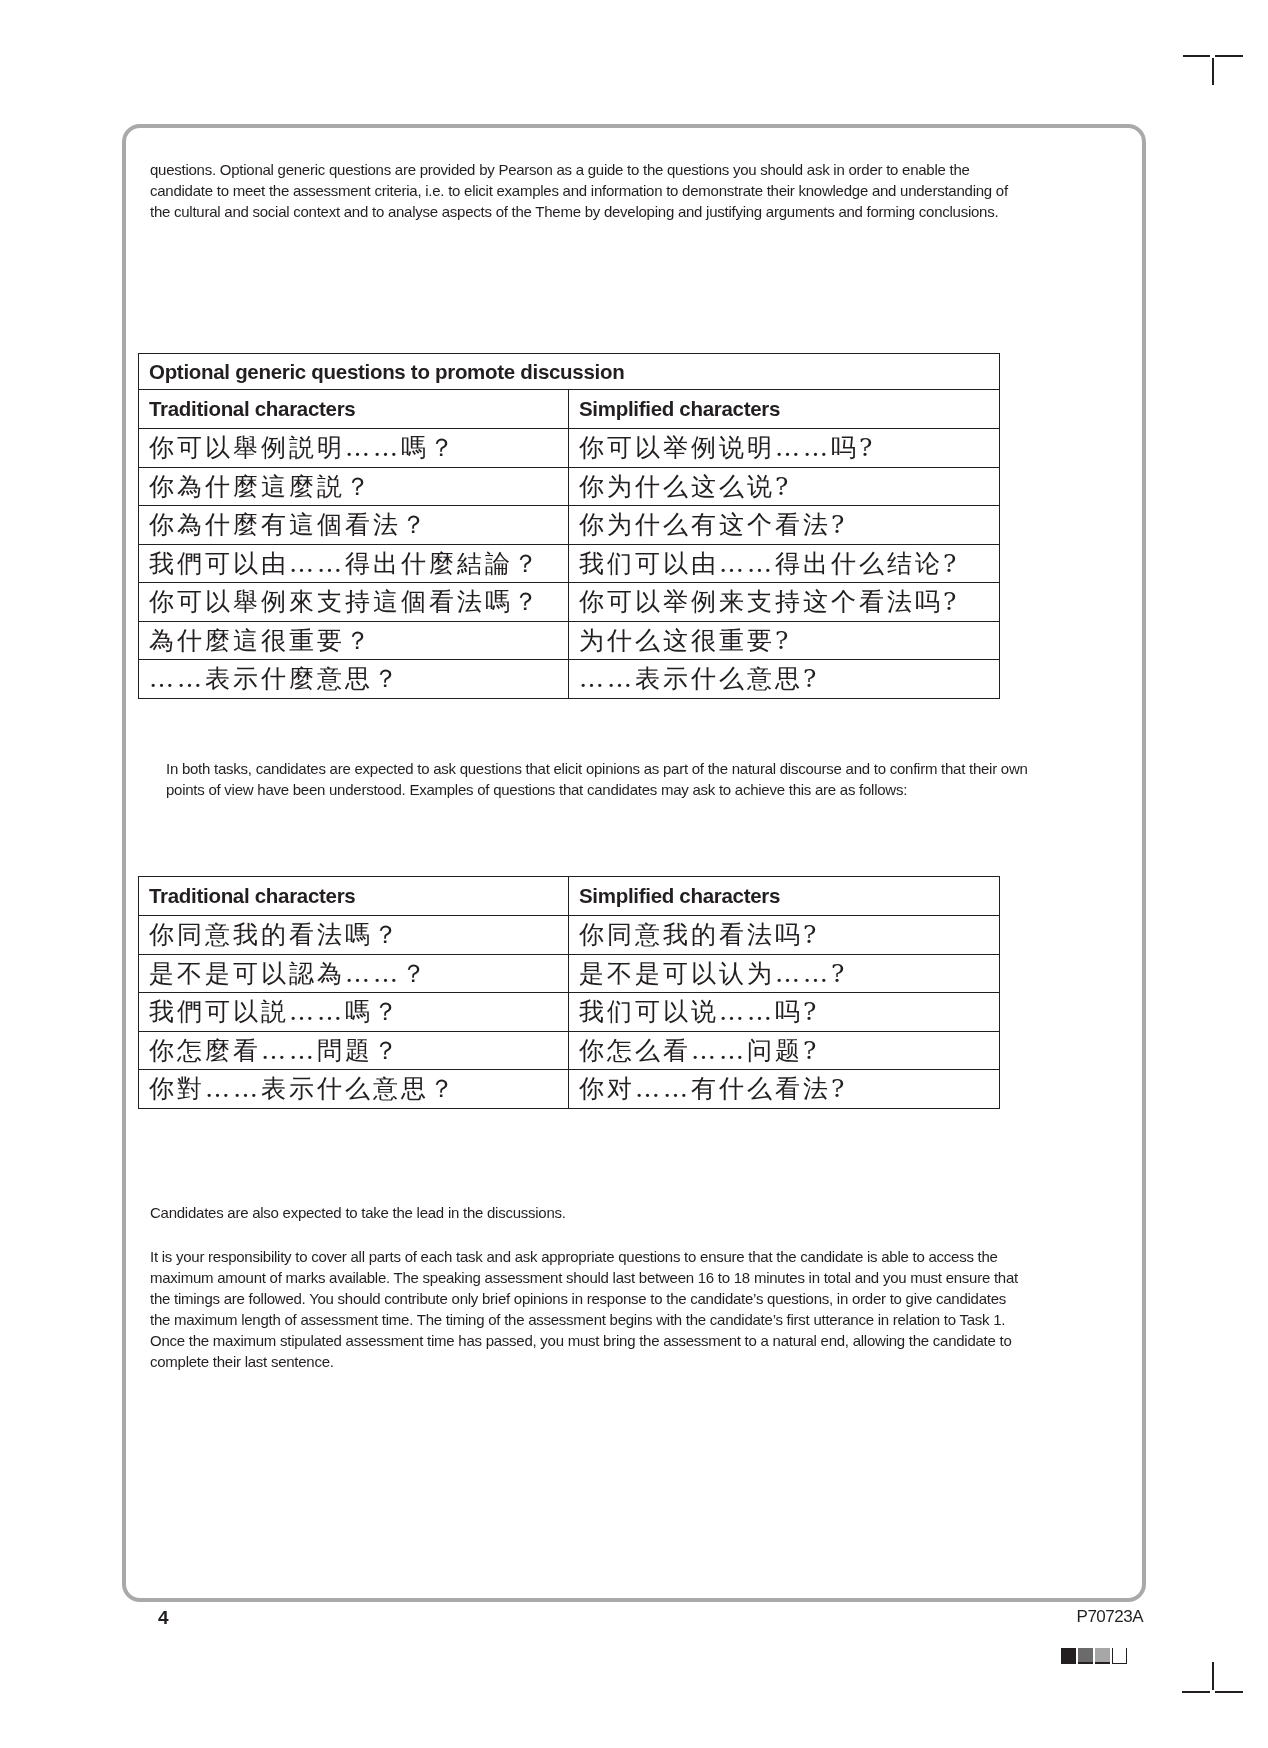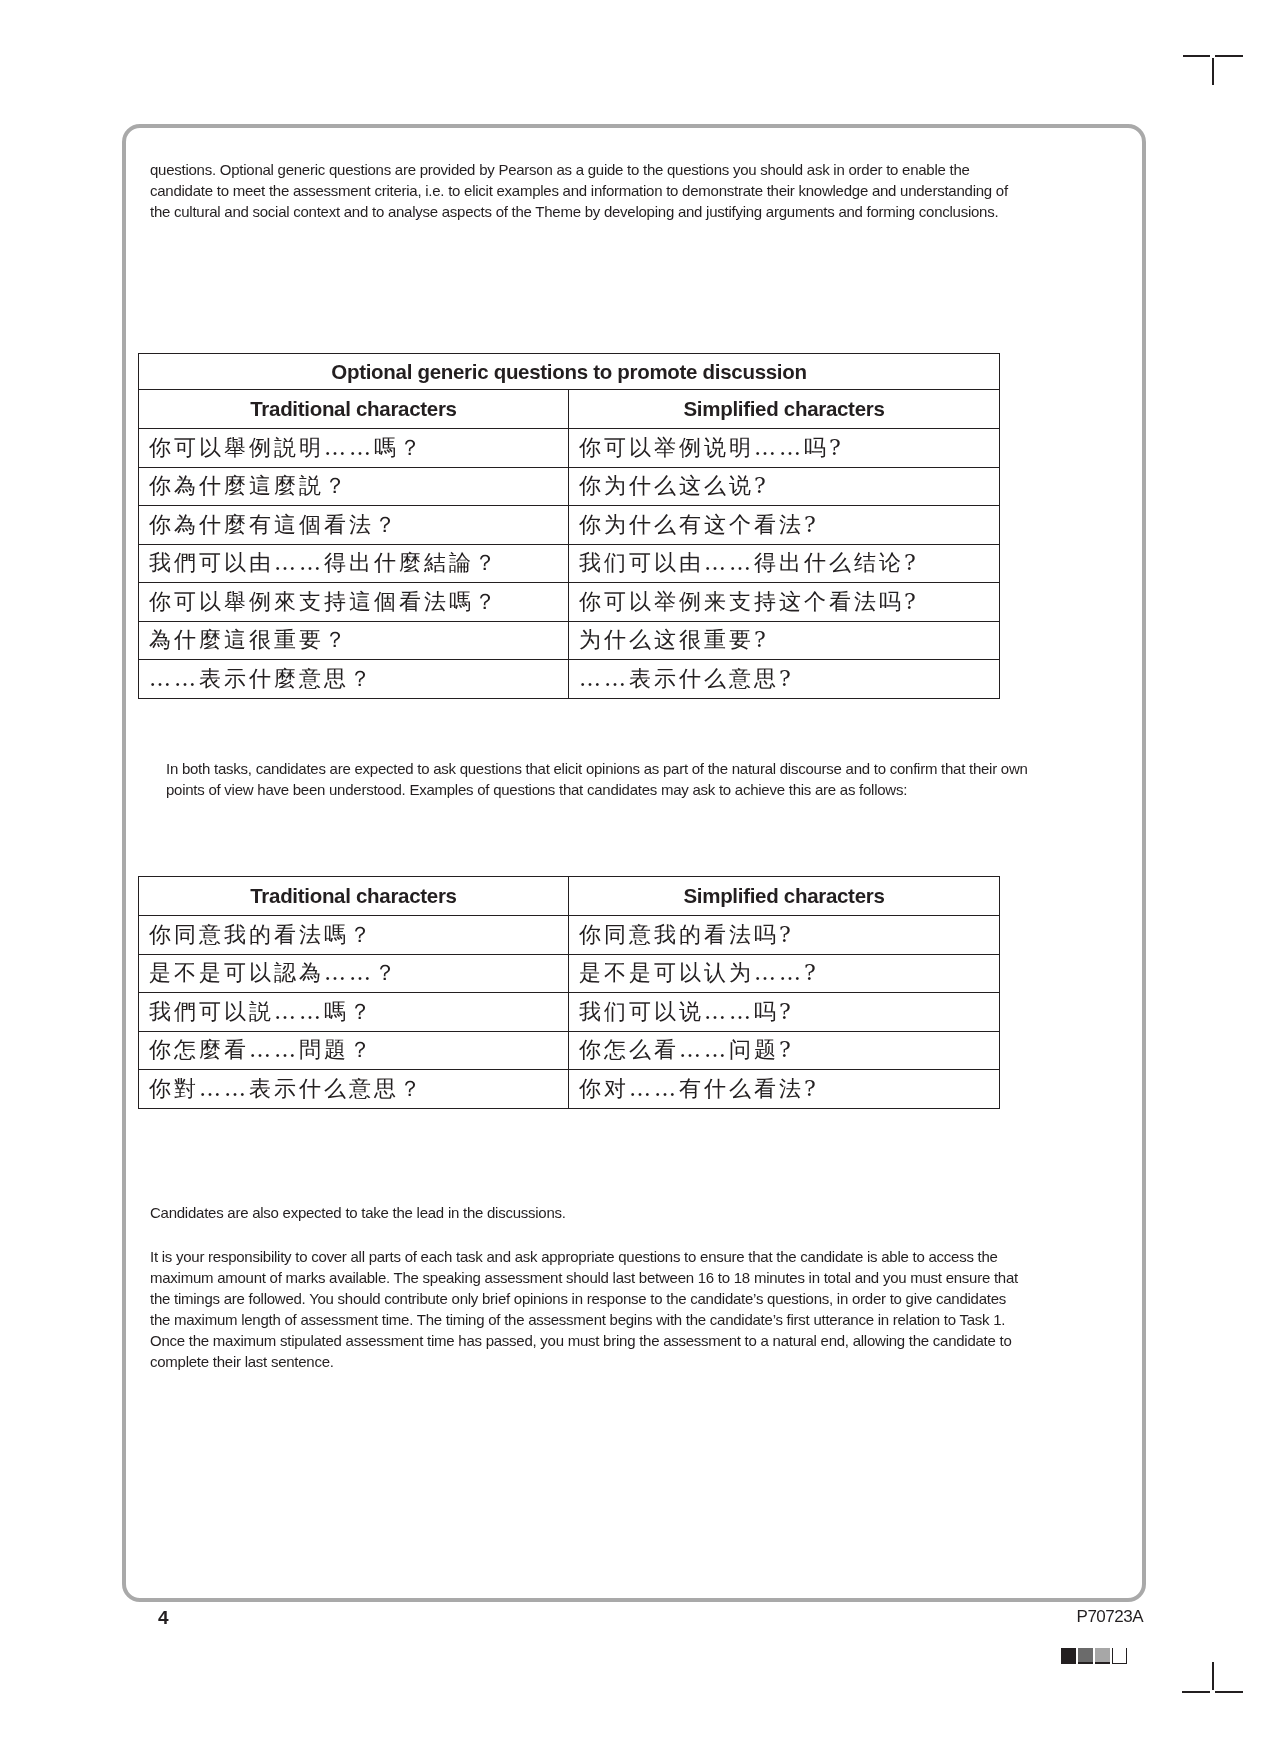--- a/index.html
+++ b/index.html
@@ -20,27 +20,27 @@
     .p-resp { position: absolute; left: 138px; top: 1234px; width: 880px; }
 
     table.qtable {
       position: absolute; left: 138px; width: 861px;
       border-collapse: collapse; table-layout: fixed;
     }
     .qtable td, .qtable th {
       border: 1.6px solid #231f20; padding: 0 10px; box-sizing: border-box;
     }
     .qtable th {
-      font-weight: bold; font-size: 20.5px; text-align: center; letter-spacing: -0.3px;
+      font-weight: bold; font-size: 20.5px; text-align: left; letter-spacing: -0.3px;
     }
     .qtable .caption-cell { height: 36px; }
     .qtable .head-cell { height: 39px; }
     .qtable td {
       height: 38.5px; font-family: "DejaVu Serif", "Liberation Serif", serif;
-      font-size: 22px; letter-spacing: 3px; text-align: left;
+      font-size: 25px; letter-spacing: 3px; text-align: left;
     }
     .qtable col.c1 { width: 430px; }
     .qtable col.c2 { width: 431px; }
     #table1 { top: 353px; }
     #table2 { top: 876px; }
 
     .footer-page {
       position: absolute; left: 158px; top: 1607px; font-size: 19px; font-weight: bold;
     }
     .footer-code {

